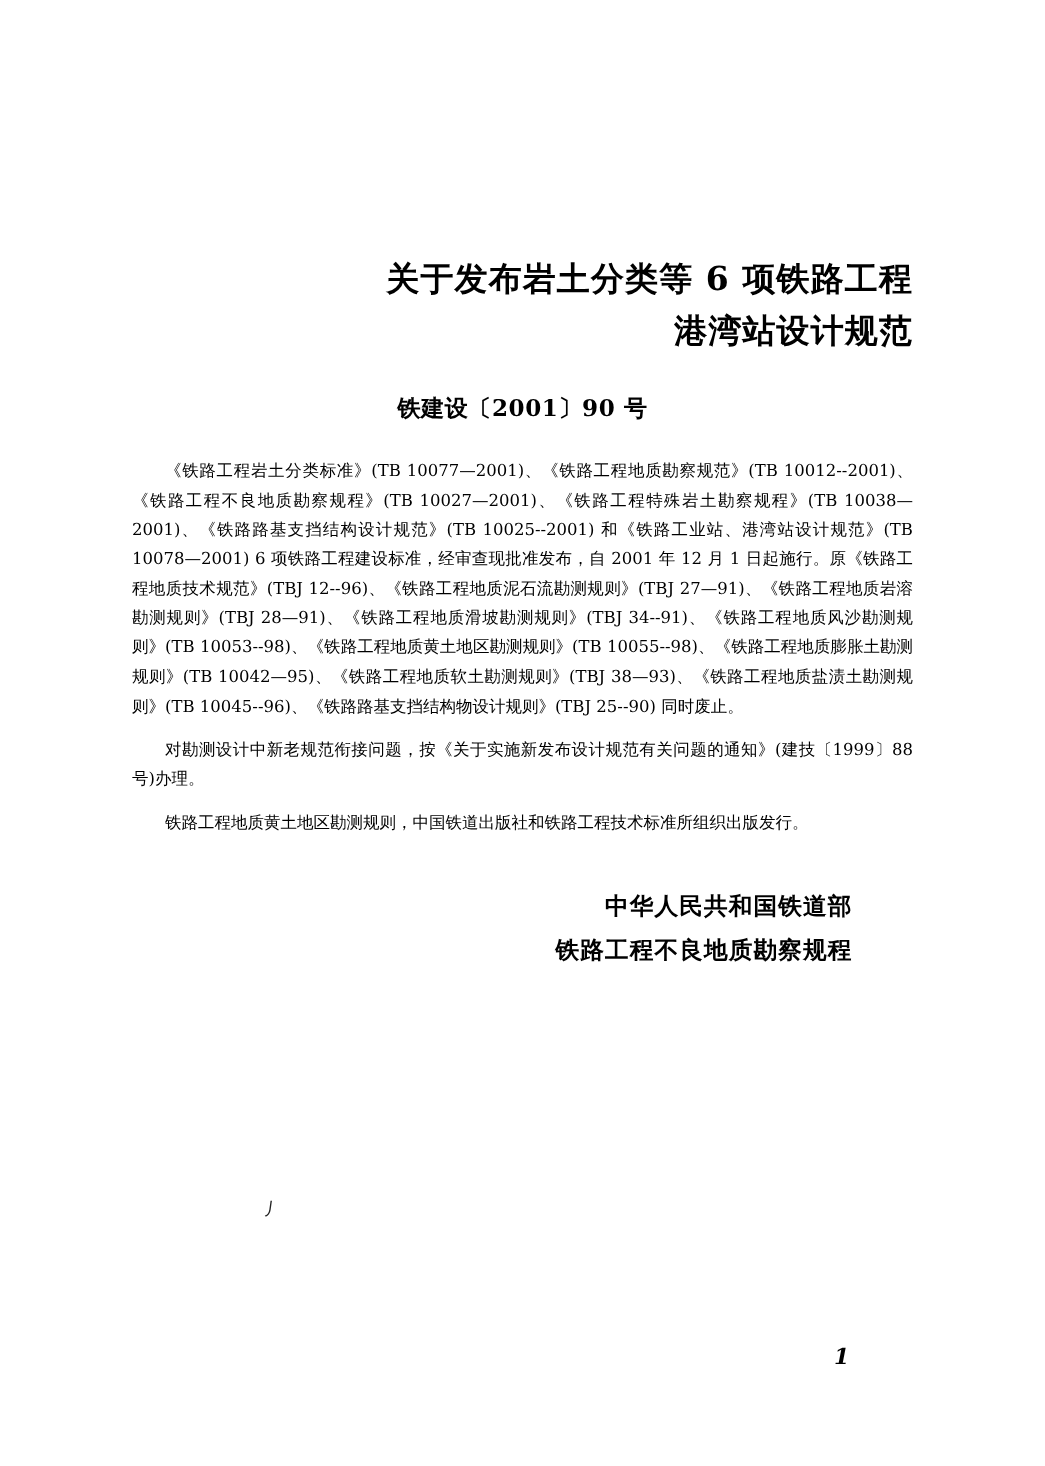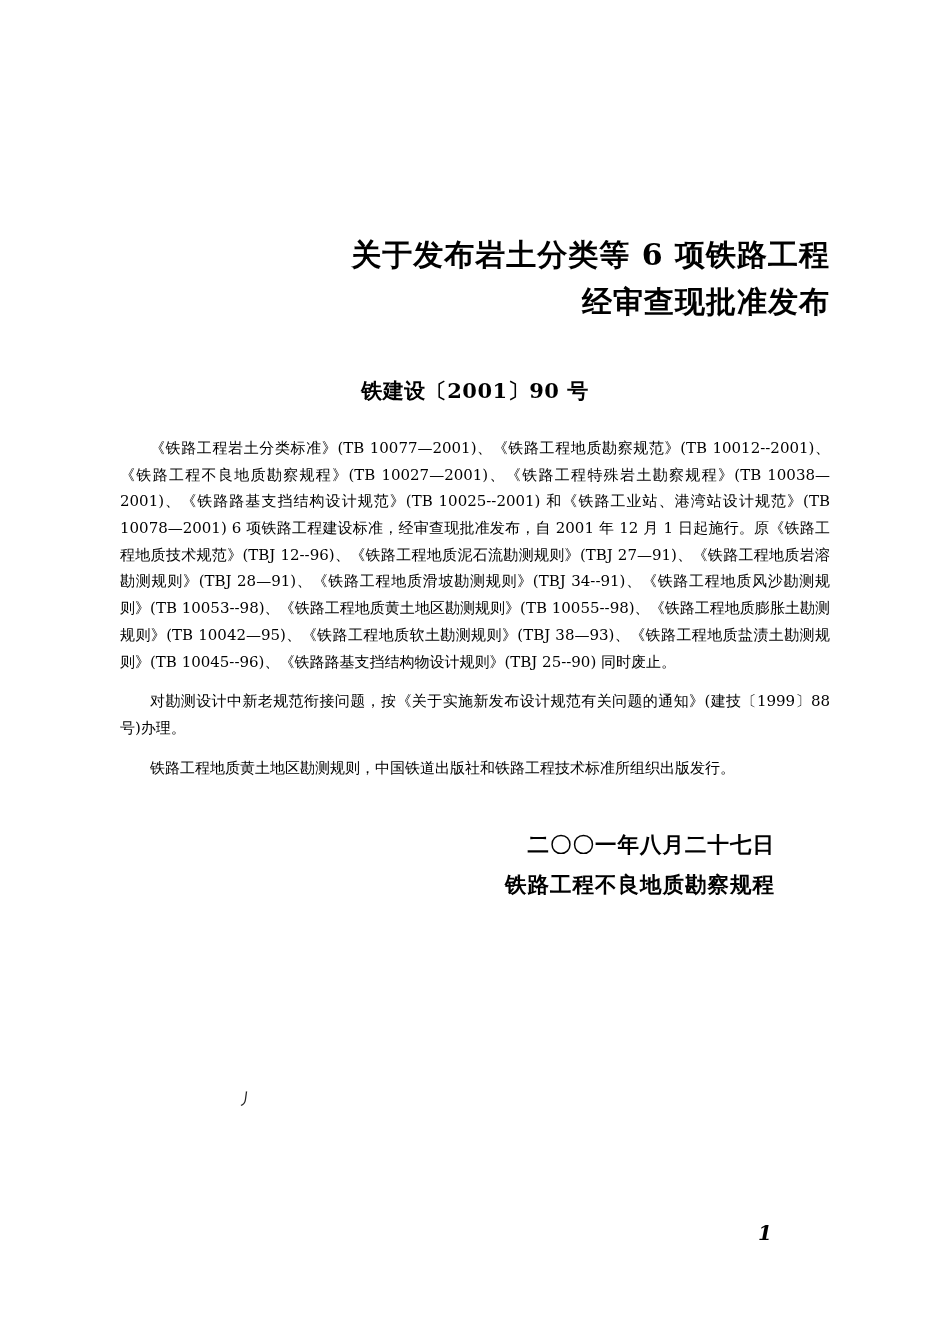--- a/index.html
+++ b/index.html
@@ -36,21 +36,21 @@
     margin: 0 0 0 0;
     font-family: "DejaVu Serif", "Liberation Serif", serif;
   }
   .doc-title .line2 {
     display: block;
   }
   .doc-number {
     text-align: center;
     font-size: 21px;
     font-weight: bold;
-    margin-top: 52px;
+    margin-top: 32px;
     letter-spacing: 0.5px;
   }
   .body-text {
     margin-top: 30px;
     font-size: 15px;
     line-height: 1.78;
     text-align: justify;
     text-justify: inter-character;
   }
   .body-text p {
@@ -92,33 +92,33 @@
 </style>
 </head>
 <body>
 
 <div class="page">
 
   <div class="content">
 
     <h1 class="doc-title">
       <span>关于发布岩土分类等 6 项铁路工程</span>
-      <span class="line2">经审查现批准发布</span>
+      <span class="line2">港湾站设计规范</span>
     </h1>
 
     <div class="doc-number">铁建设〔2001〕90 号</div>
 
     <div class="body-text">
       <p class="para1">《铁路工程岩土分类标准》(TB 10077—2001)、《铁路工程地质勘察规范》(TB 10012--2001)、《铁路工程不良地质勘察规程》(TB 10027—2001)、《铁路工程特殊岩土勘察规程》(TB 10038—2001)、《铁路路基支挡结构设计规范》(TB 10025--2001) 和《铁路工业站、港湾站设计规范》(TB 10078—2001) 6 项铁路工程建设标准，经审查现批准发布，自 2001 年 12 月 1 日起施行。原《铁路工程地质技术规范》(TBJ 12--96)、《铁路工程地质泥石流勘测规则》(TBJ 27—91)、《铁路工程地质岩溶勘测规则》(TBJ 28—91)、《铁路工程地质滑坡勘测规则》(TBJ 34--91)、《铁路工程地质风沙勘测规则》(TB 10053--98)、《铁路工程地质黄土地区勘测规则》(TB 10055--98)、《铁路工程地质膨胀土勘测规则》(TB 10042—95)、《铁路工程地质软土勘测规则》(TBJ 38—93)、《铁路工程地质盐渍土勘测规则》(TB 10045--96)、《铁路路基支挡结构物设计规则》(TBJ 25--90) 同时废止。</p>
       <p class="para2">对勘测设计中新老规范衔接问题，按《关于实施新发布设计规范有关问题的通知》(建技〔1999〕88 号)办理。</p>
       <p class="para3">铁路工程地质黄土地区勘测规则，中国铁道出版社和铁路工程技术标准所组织出版发行。</p>
     </div>
 
     <div class="signature">
-      <div>二〇〇一年八月二十七日</div>
+      <div>中华人民共和国铁道部</div>
       <div>铁路工程不良地质勘察规程</div>
     </div>
 
   </div>
 
   <div class="stray-mark">丿</div>
 
   <div class="page-number">1</div>
 
 </div>

